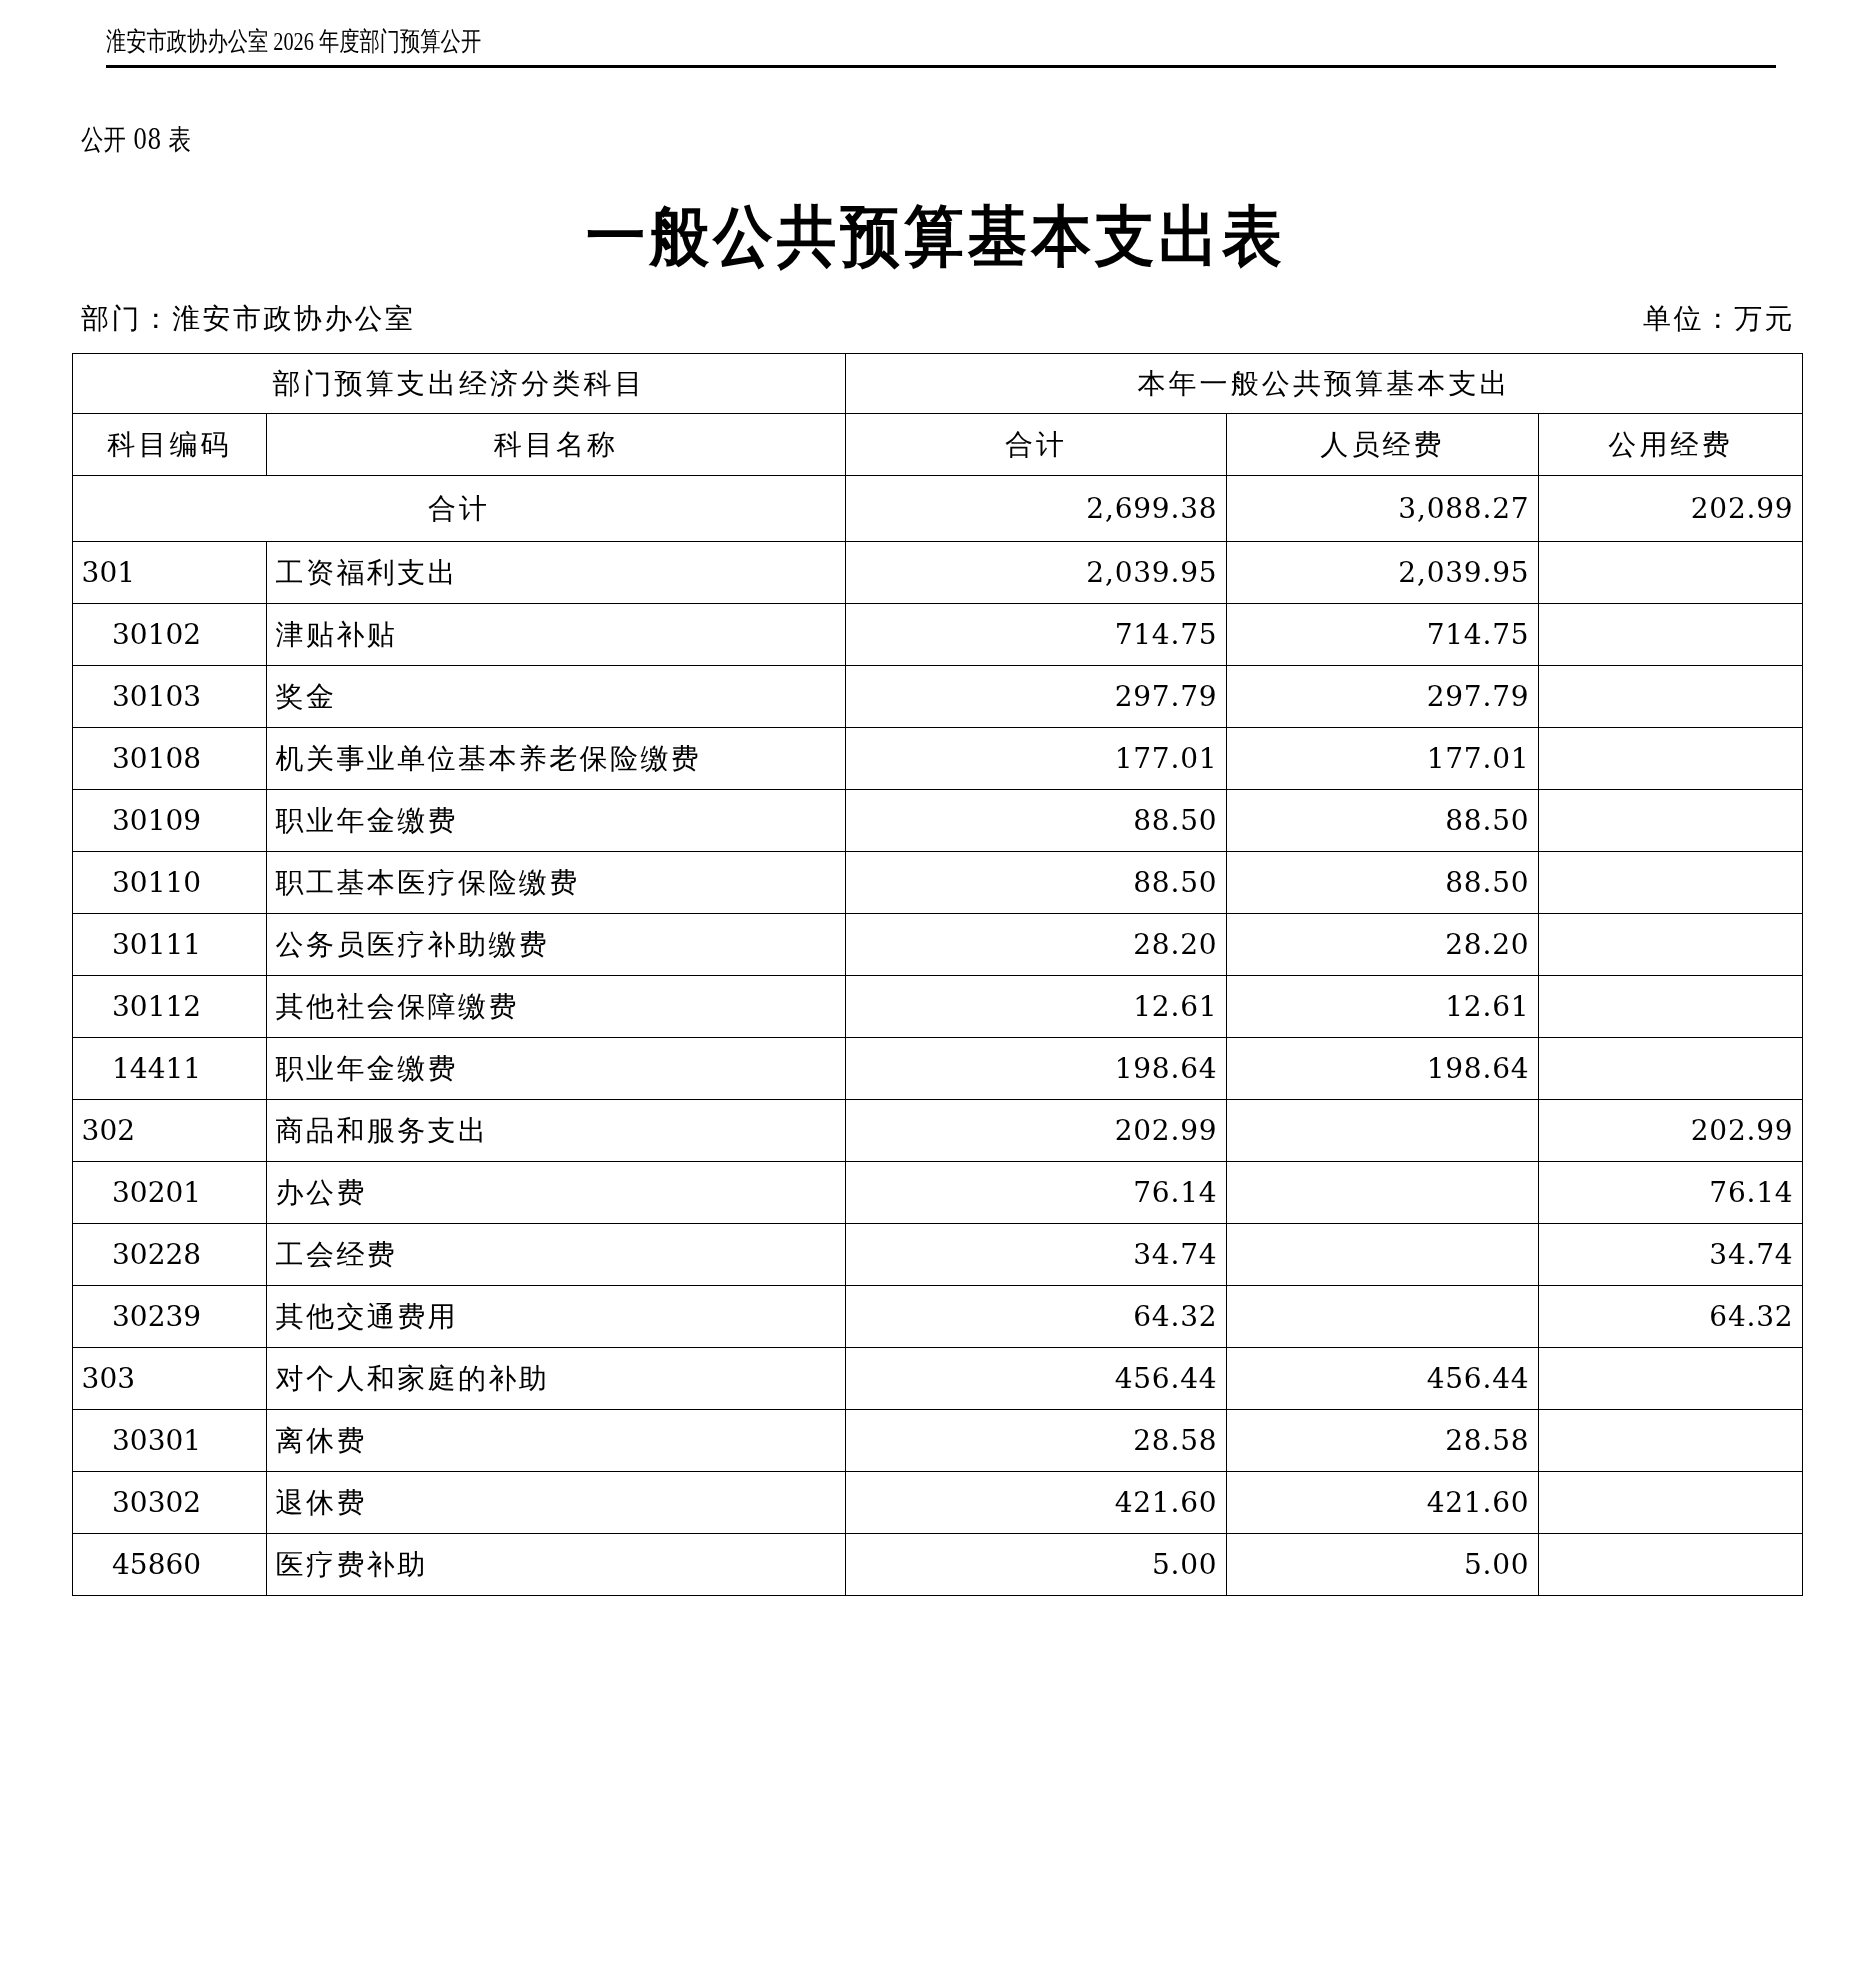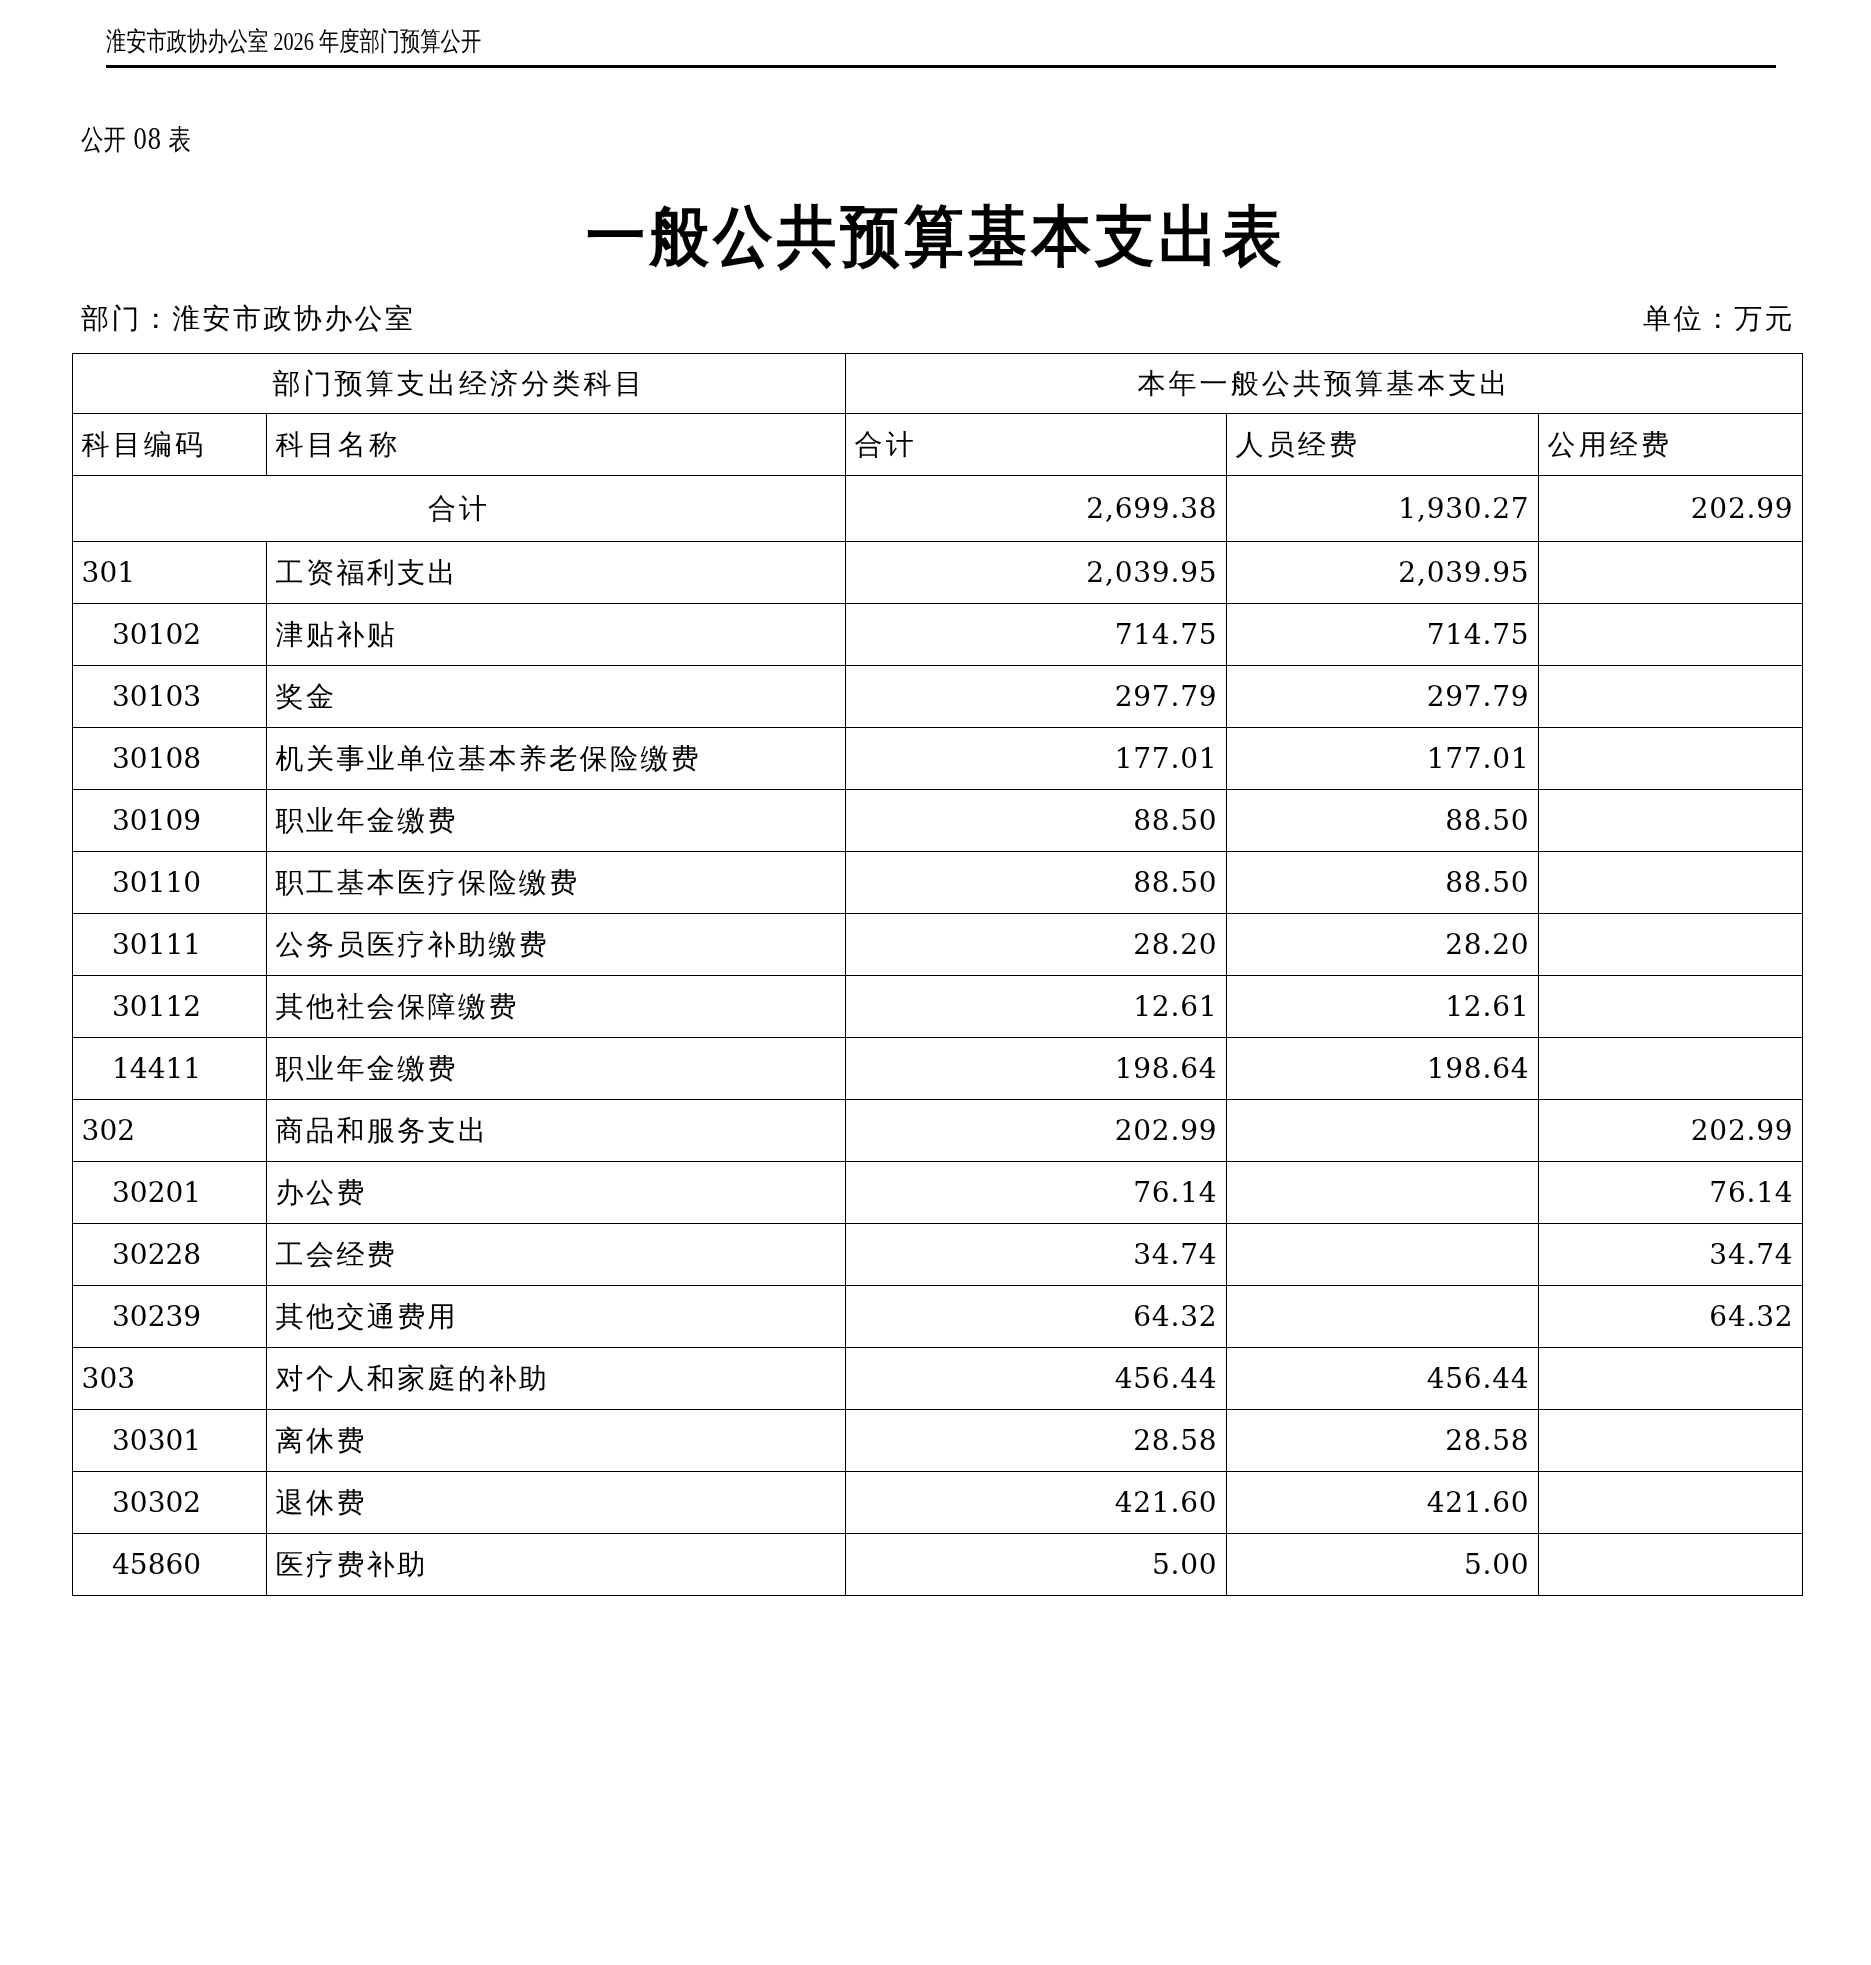--- a/index.html
+++ b/index.html
@@ -42,21 +42,21 @@
   table.budget td {
     border: 1.6px solid #000; padding: 0 8.6px; white-space: nowrap; overflow: hidden;
     vertical-align: middle;
   }
   col.c-code { width: 194px; }
   col.c-name { width: 579px; }
   col.c-total { width: 381px; }
   col.c-personnel { width: 312px; }
   col.c-public { width: 264px; }
   tr.h1 td { height: 59px; text-align: center; letter-spacing: 3.1px; }
-  tr.h2 td { height: 61px; text-align: left; letter-spacing: 3.1px; }
+  tr.h2 td { height: 61px; text-align: center; letter-spacing: 3.1px; }
   tr.total td { height: 65px; }
   tr.row td { height: 61px; }
   .num { text-align: right; font-family: "DejaVu Serif", "Liberation Serif", serif; letter-spacing: 0.8px; }
   .center { text-align: center; letter-spacing: 3.1px; }
   .code-l1 { padding-left: 8.6px !important; }
   .code-l2 { padding-left: 39px !important; }
   .name { letter-spacing: 2.4px; }
 </style>
 </head>
 <body>
@@ -86,21 +86,21 @@
     <tr class="h2">
       <td>科目编码</td>
       <td>科目名称</td>
       <td>合计</td>
       <td>人员经费</td>
       <td>公用经费</td>
     </tr>
     <tr class="total">
       <td colspan="2" class="center">合计</td>
       <td class="num">2,699.38</td>
-      <td class="num">1,930.27</td>
+      <td class="num">3,088.27</td>
       <td class="num">202.99</td>
     </tr>
   <tr class="row">
         <td class="code-l1">301</td>
         <td class="name">工资福利支出</td>
         <td class="num">2,039.95</td>
         <td class="num">2,039.95</td>
         <td class="num"></td>
       </tr>
       <tr class="row">

